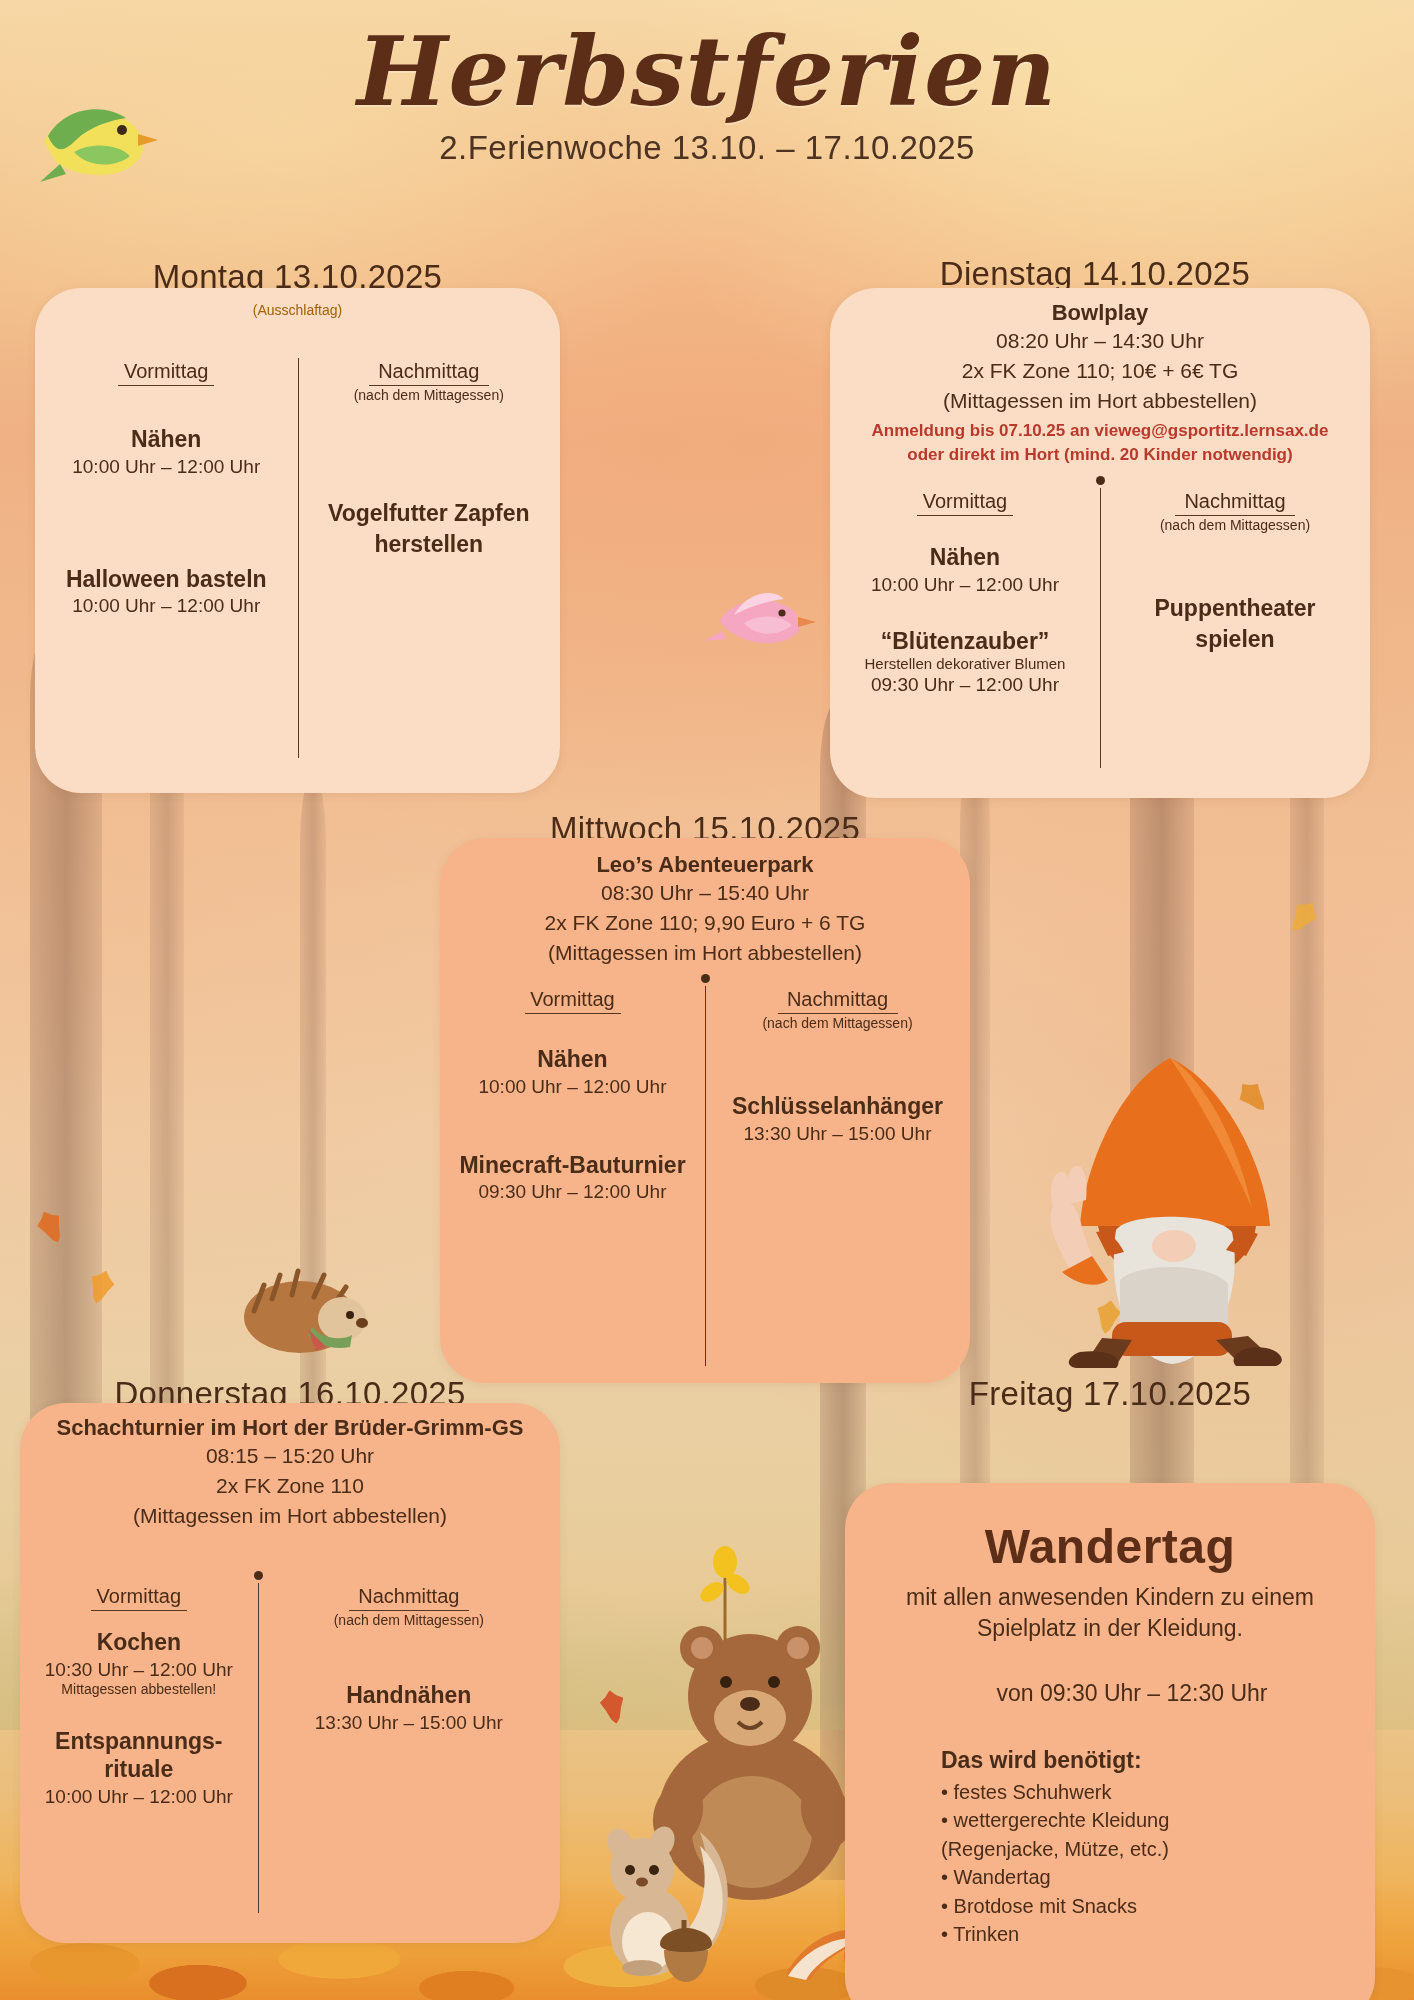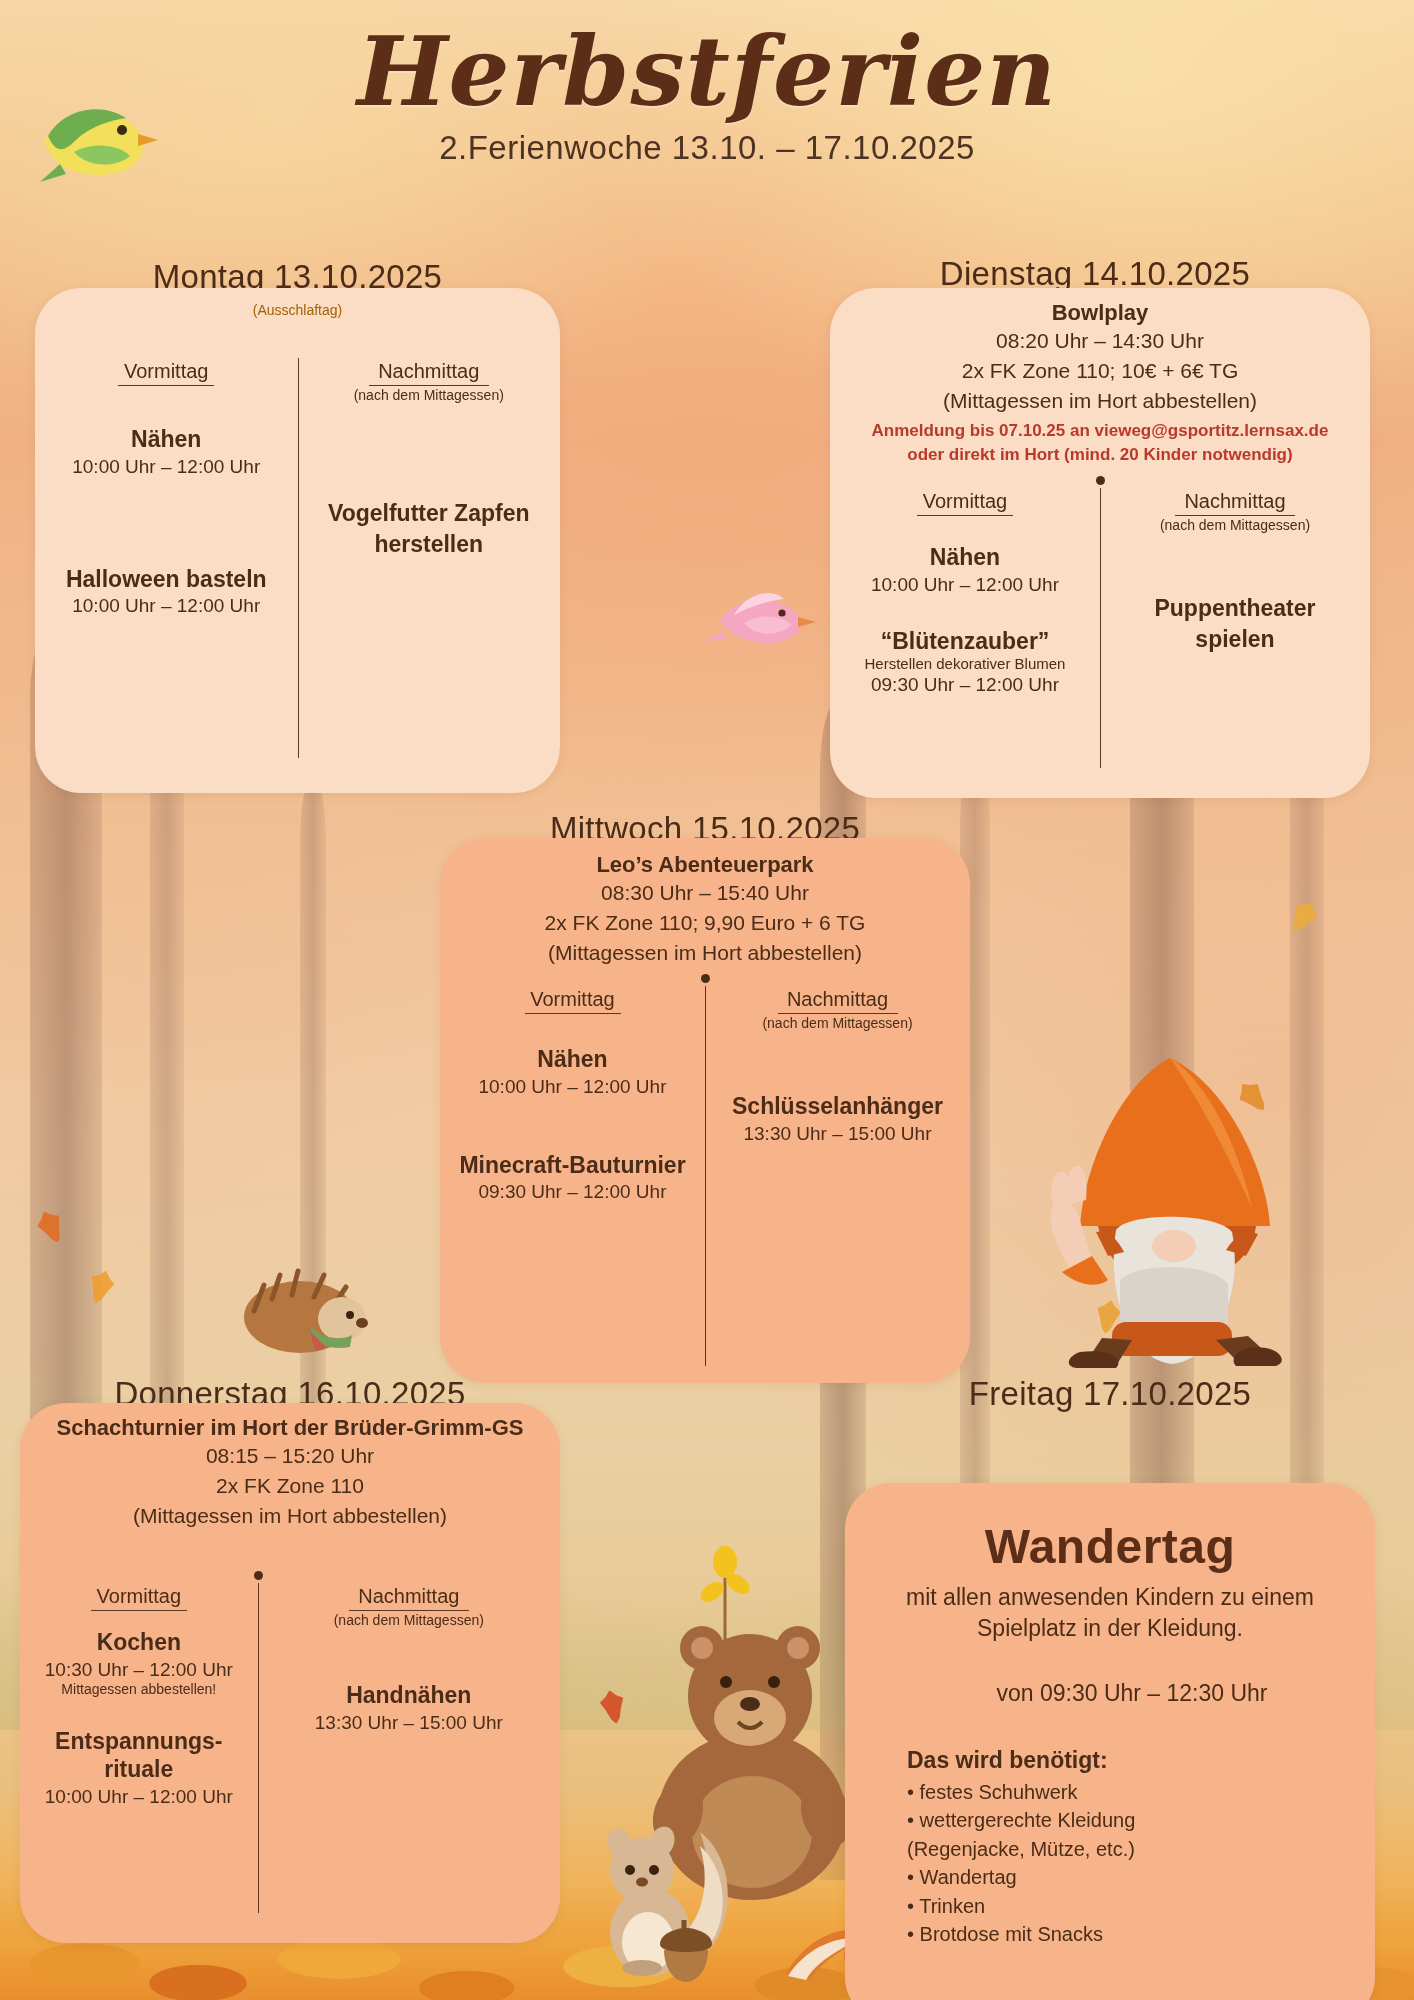--- a/index.html
+++ b/index.html
@@ -449,24 +449,24 @@
     </div>
   </div>
 </div>
 
 <div class="card-title" style="top:1375px; left:845px; width:530px;">Freitag 17.10.2025</div>
 <div class="card peach" style="left:845px; top:1483px; width:530px; height:540px;">
   <div class="wander-title" style="margin-top:36px;">Wandertag</div>
   <div class="wander-text" style="margin-top:8px;">mit allen anwesenden Kindern zu einem Spielplatz in der Kleidung.</div>
   <div class="wander-time" style="margin-top:36px;">von 09:30 Uhr – 12:30 Uhr</div>
 
-  <div style="margin-top:40px; padding-left:42px;margin-left:20px;">
+  <div style="margin-top:40px; padding-left:96px;">
     <div class="needed-title">Das wird benötigt:</div>
     <div class="needed-list" style="margin-top:4px;">
       <div>• festes Schuhwerk</div>
       <div>• wettergerechte Kleidung</div>
       <div>(Regenjacke, Mütze, etc.)</div>
       <div>• Wandertag</div>
+      <div>• Brotdose mit Snacks</div>
       <div>• Trinken</div>
-      <div>• Brotdose mit Snacks</div>
     </div>
   </div>
 </div>
 
 </body></html>

